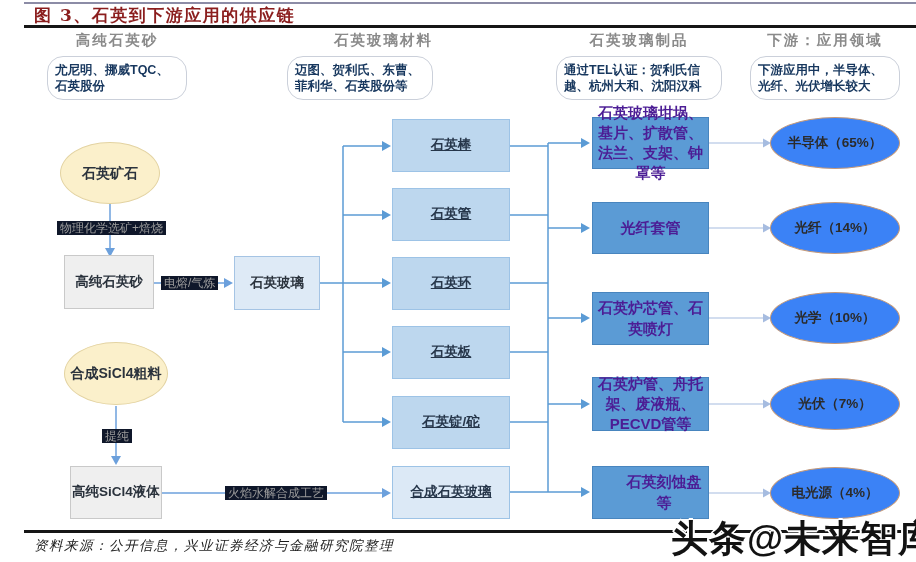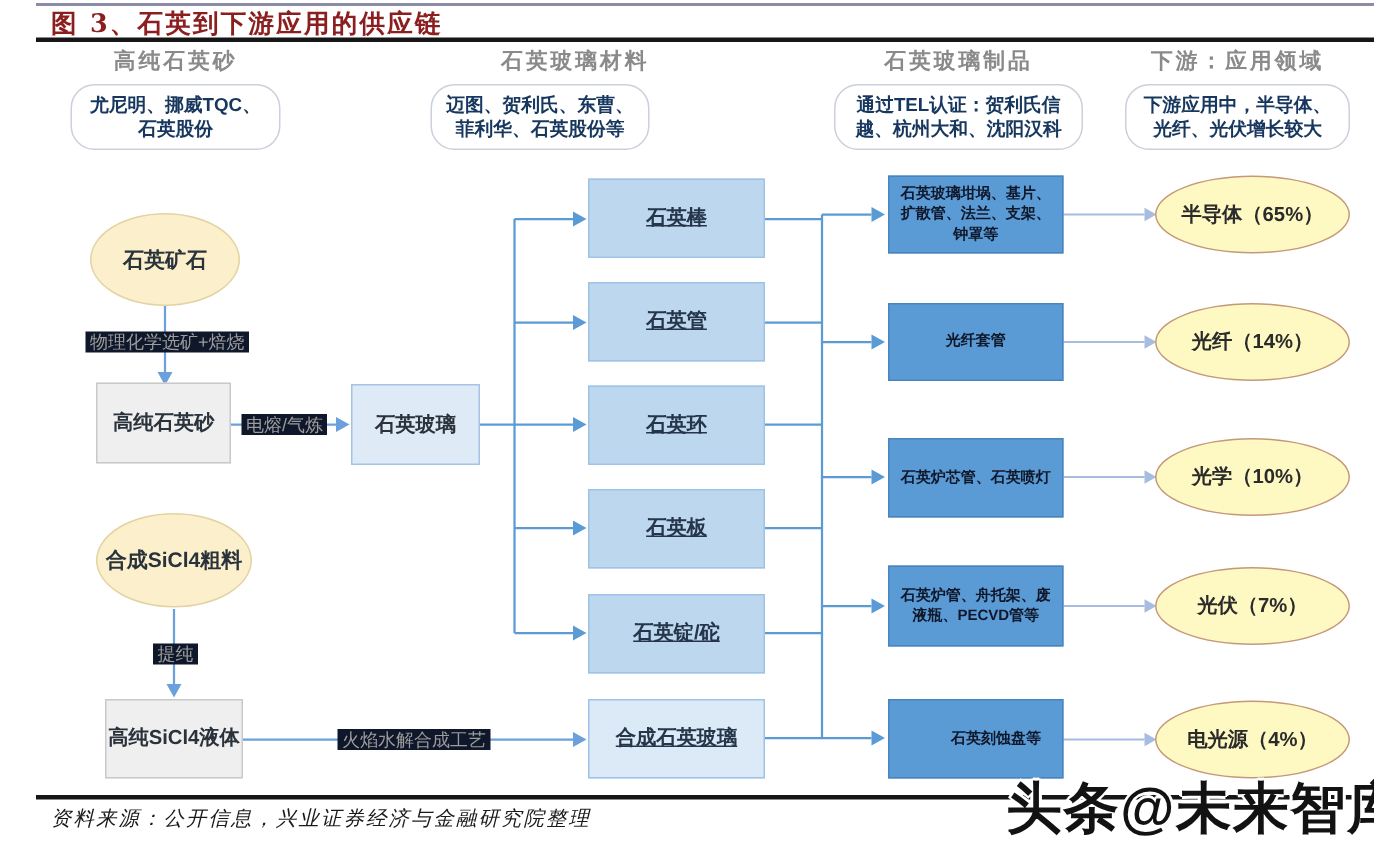--- a/index.html
+++ b/index.html
@@ -17,36 +17,36 @@
   }
   svg.connectors { position:absolute; left:0; top:0; z-index:1; }
 
   .col-header {
     position:absolute; top:31px; height:20px; text-align:center; color:#8A8A8A;
     font-size:14.5px; font-weight:bold; letter-spacing:2px; z-index:2;
   }
   .bubble {
     position:absolute; top:56px; background:#fff; border:1.5px solid #CBD0DA;
     border-radius:16px; display:flex; align-items:center; justify-content:center;
-    text-align:center; font-size:12.5px; font-weight:bold; color:#17375E;
+    font-size:12.5px; font-weight:bold; color:#17375E;
     line-height:1.3; padding:3px 7px; box-sizing:border-box; z-index:2; min-height:44px;
   }
   .node {
     position:absolute; display:flex; align-items:center; justify-content:center;
     text-align:center; box-sizing:border-box; font-weight:bold; color:#2A323C;
     z-index:2; line-height:1.35;
   }
   .ellipse { border-radius:50%; }
   .yellow  { background:#FBF0CB; border:1px solid #E3D3A2; font-size:14px; }
   .graybox { background:#EFEFEF; border:1px solid #C9C9C9; font-size:13.5px; }
   .bluebox { background:#DEEAF6; border:1px solid #A5C4E4; font-size:13.5px; }
   .mat  { background:#BDD7EE; border:1px solid #9DC3E6; font-size:13.5px; left:368px; width:118px; height:53px; color:#26364A;text-decoration:underline; }
   .mat-light { background:#DCE9F6; }
-  .prod { background:#5B9BD5; border:1px solid #4885BE; font-size:10px; left:568px; width:117px; color:#0f172a; padding:2px 5px; }
-  .app  { background:#fef9c3; border:1px solid #C49979; border-radius:50%; left:746px; width:130px; height:52px; font-size:13.5px; color:#2B2B2B; }
+  .prod { background:#5B9BD5; border:1px solid #4885BE; font-size:15px; left:568px; width:117px; color:#4c1d95; padding:2px 5px; }
+  .app  { background:#3b82f6; border:1px solid #C49979; border-radius:50%; left:746px; width:130px; height:52px; font-size:13.5px; color:#2B2B2B; }
   .edge-label {
     position:absolute; background:#0f172a; color:#9C9C9C; font-size:12px;
     padding:0 3px; z-index:3; white-space:nowrap; line-height:14px;
   }
   .source-note {
     position:absolute; left:10px; top:537px; font-family:"DejaVu Serif", serif;
     font-style:italic; font-size:13.5px; color:#1A1A1A; letter-spacing:1.5px; z-index:4;
   }
   .watermark {
     position:absolute; right:4px; top:514px; font-size:37px; font-weight:900;

